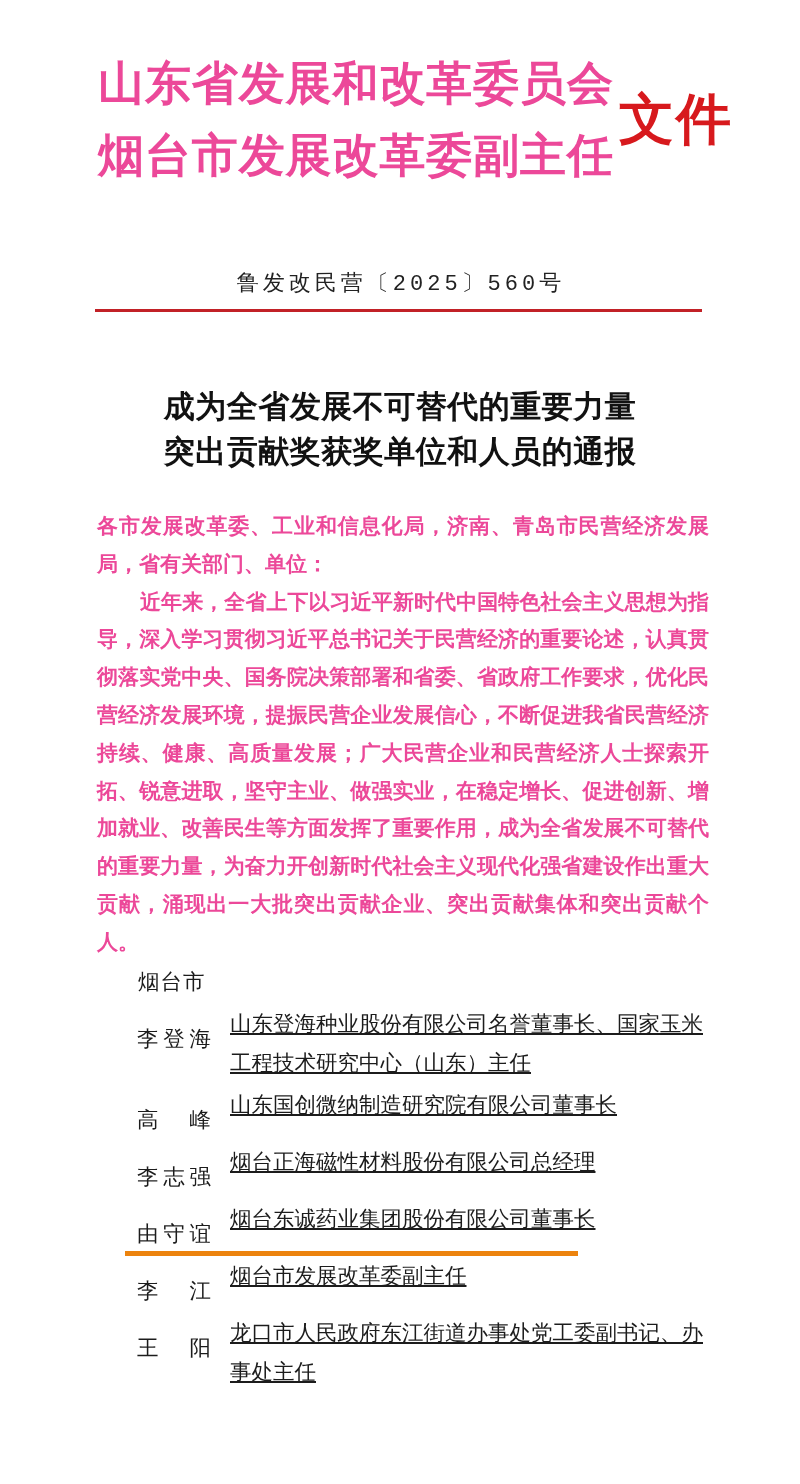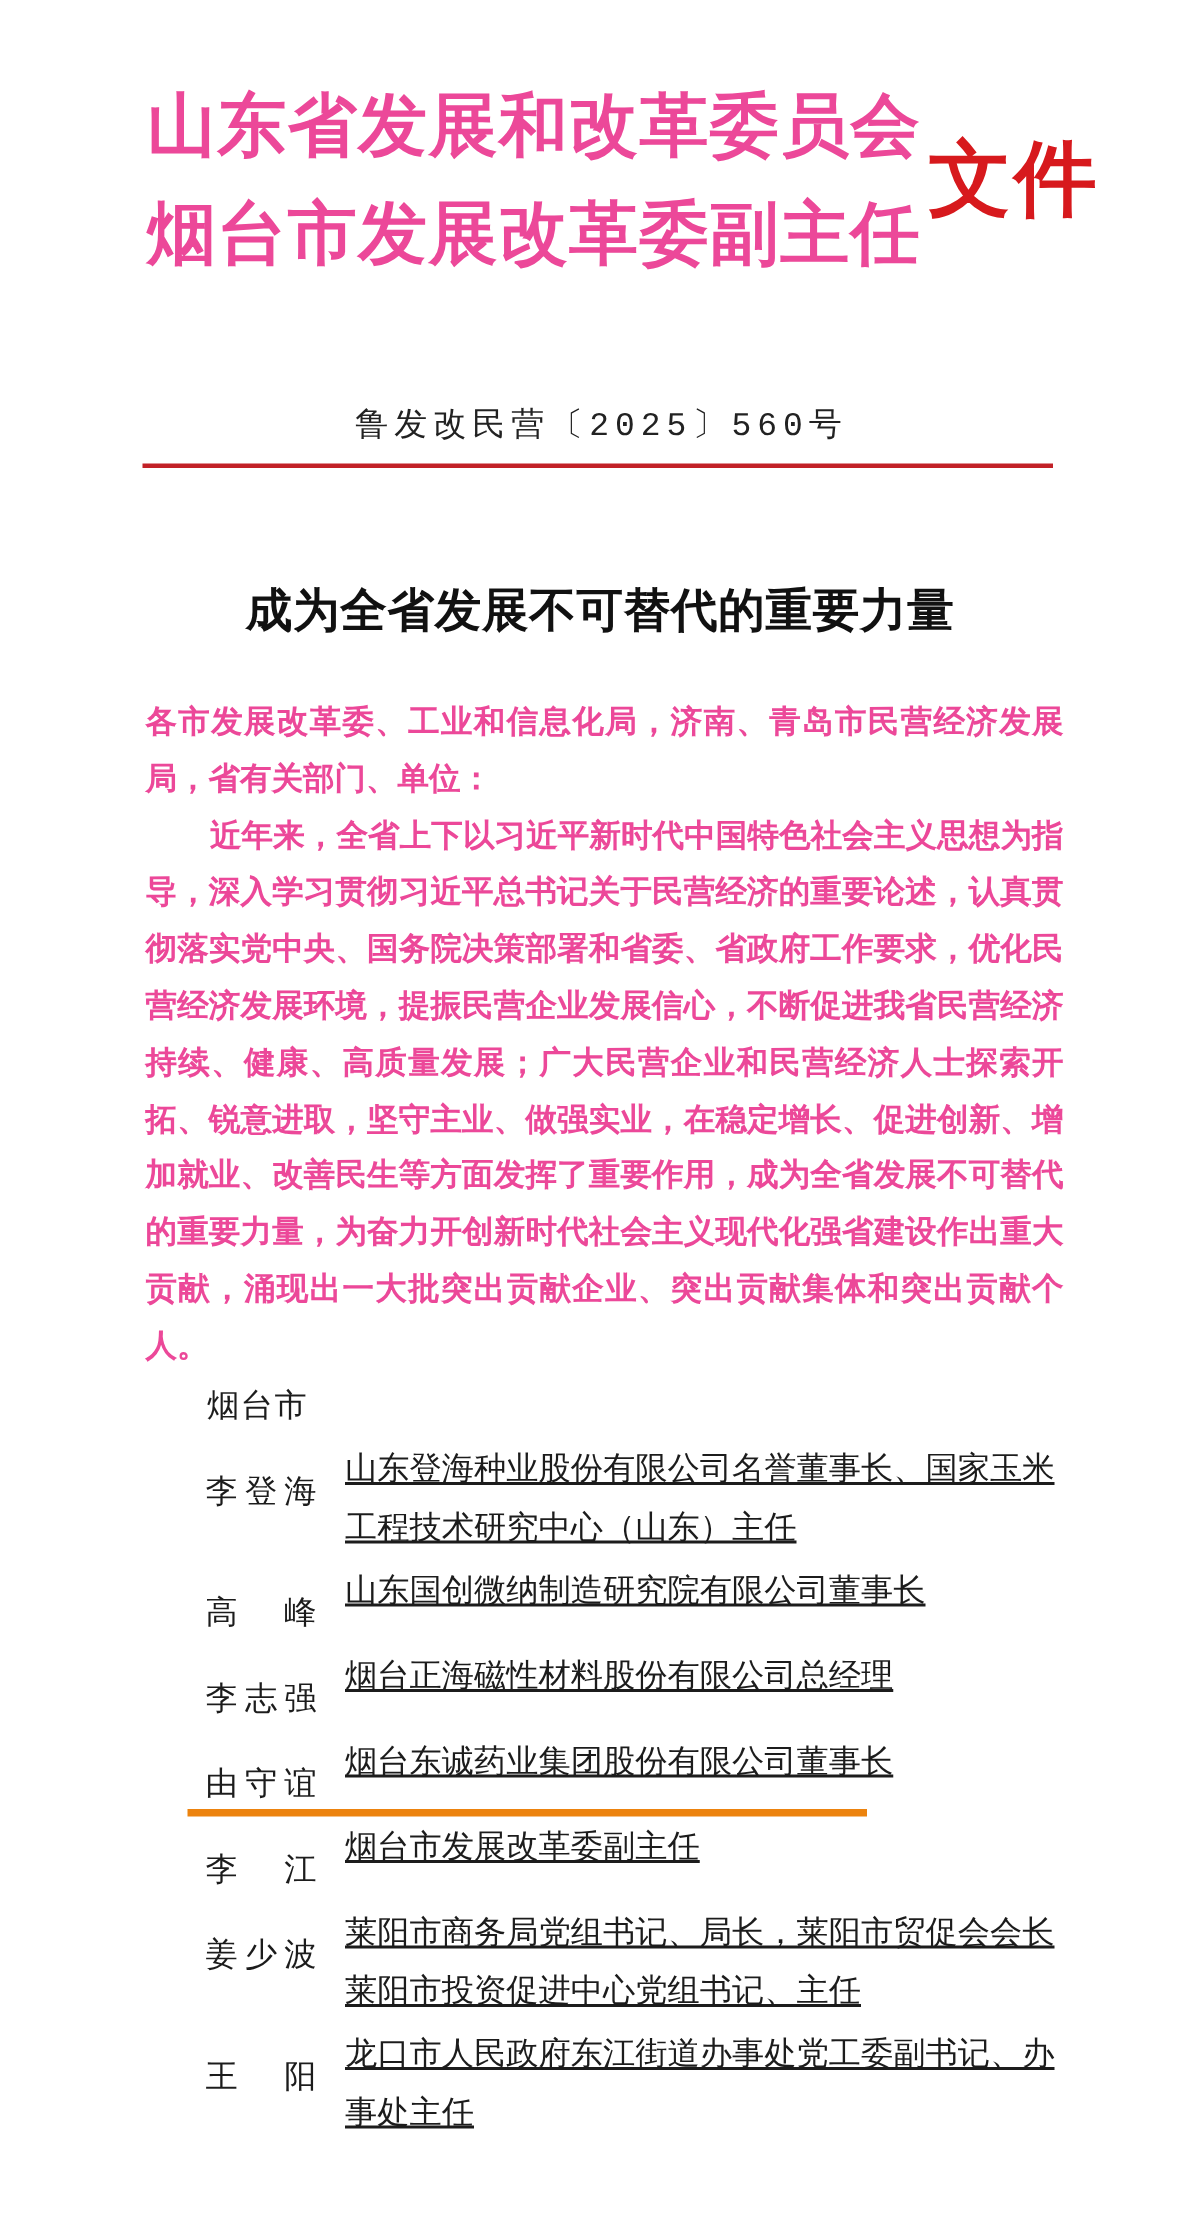--- a/index.html
+++ b/index.html
@@ -134,20 +134,21 @@
   </div>
   <div class="doc-type">文件</div>
 </div>
 
 <div class="doc-number">鲁发改民营〔2025〕560号</div>
 
 <div class="red-rule"></div>
 
 <div class="notice-title">
   <div>成为全省发展不可替代的重要力量</div>
+  <div>突出贡献奖获奖单位和人员的通报</div>
 </div>
 
 <div class="body-text">
   <div>各市发展改革委、工业和信息化局，济南、青岛市民营经济发展局，省有关部门、单位：</div>
   <div class="para-indent">近年来，全省上下以习近平新时代中国特色社会主义思想为指导，深入学习贯彻习近平总书记关于民营经济的重要论述，认真贯彻落实党中央、国务院决策部署和省委、省政府工作要求，优化民营经济发展环境，提振民营企业发展信心，不断促进我省民营经济持续、健康、高质量发展；广大民营企业和民营经济人士探索开拓、锐意进取，坚守主业、做强实业，在稳定增长、促进创新、增加就业、改善民生等方面发挥了重要作用，成为全省发展不可替代的重要力量，为奋力开创新时代社会主义现代化强省建设作出重大贡献，涌现出一大批突出贡献企业、突出贡献集体和突出贡献个人。</div>
 </div>
 
 <div class="award-list">
   <div class="city-heading">烟台市</div>
 
@@ -170,22 +171,18 @@
     <div class="entry-name">由守谊</div>
     <div class="entry-title">烟台东诚药业集团股份有限公司董事长</div>
     <div class="hl-bar"></div>
   </div>
 
   <div class="entry-row">
     <div class="entry-name">李　江</div>
     <div class="entry-title">烟台市发展改革委副主任</div>
   </div>
 
-  <div class="entry-row">
-    <div class="entry-name">姜少波</div>
-    <div class="entry-title">莱阳市商务局党组书记、局长，莱阳市贸促会会长莱阳市投资促进中心党组书记、主任</div>
-  </div>
 
   <div class="entry-row">
     <div class="entry-name">王　阳</div>
     <div class="entry-title">龙口市人民政府东江街道办事处党工委副书记、办事处主任</div>
   </div>
 </div>
 
 </body></html>

